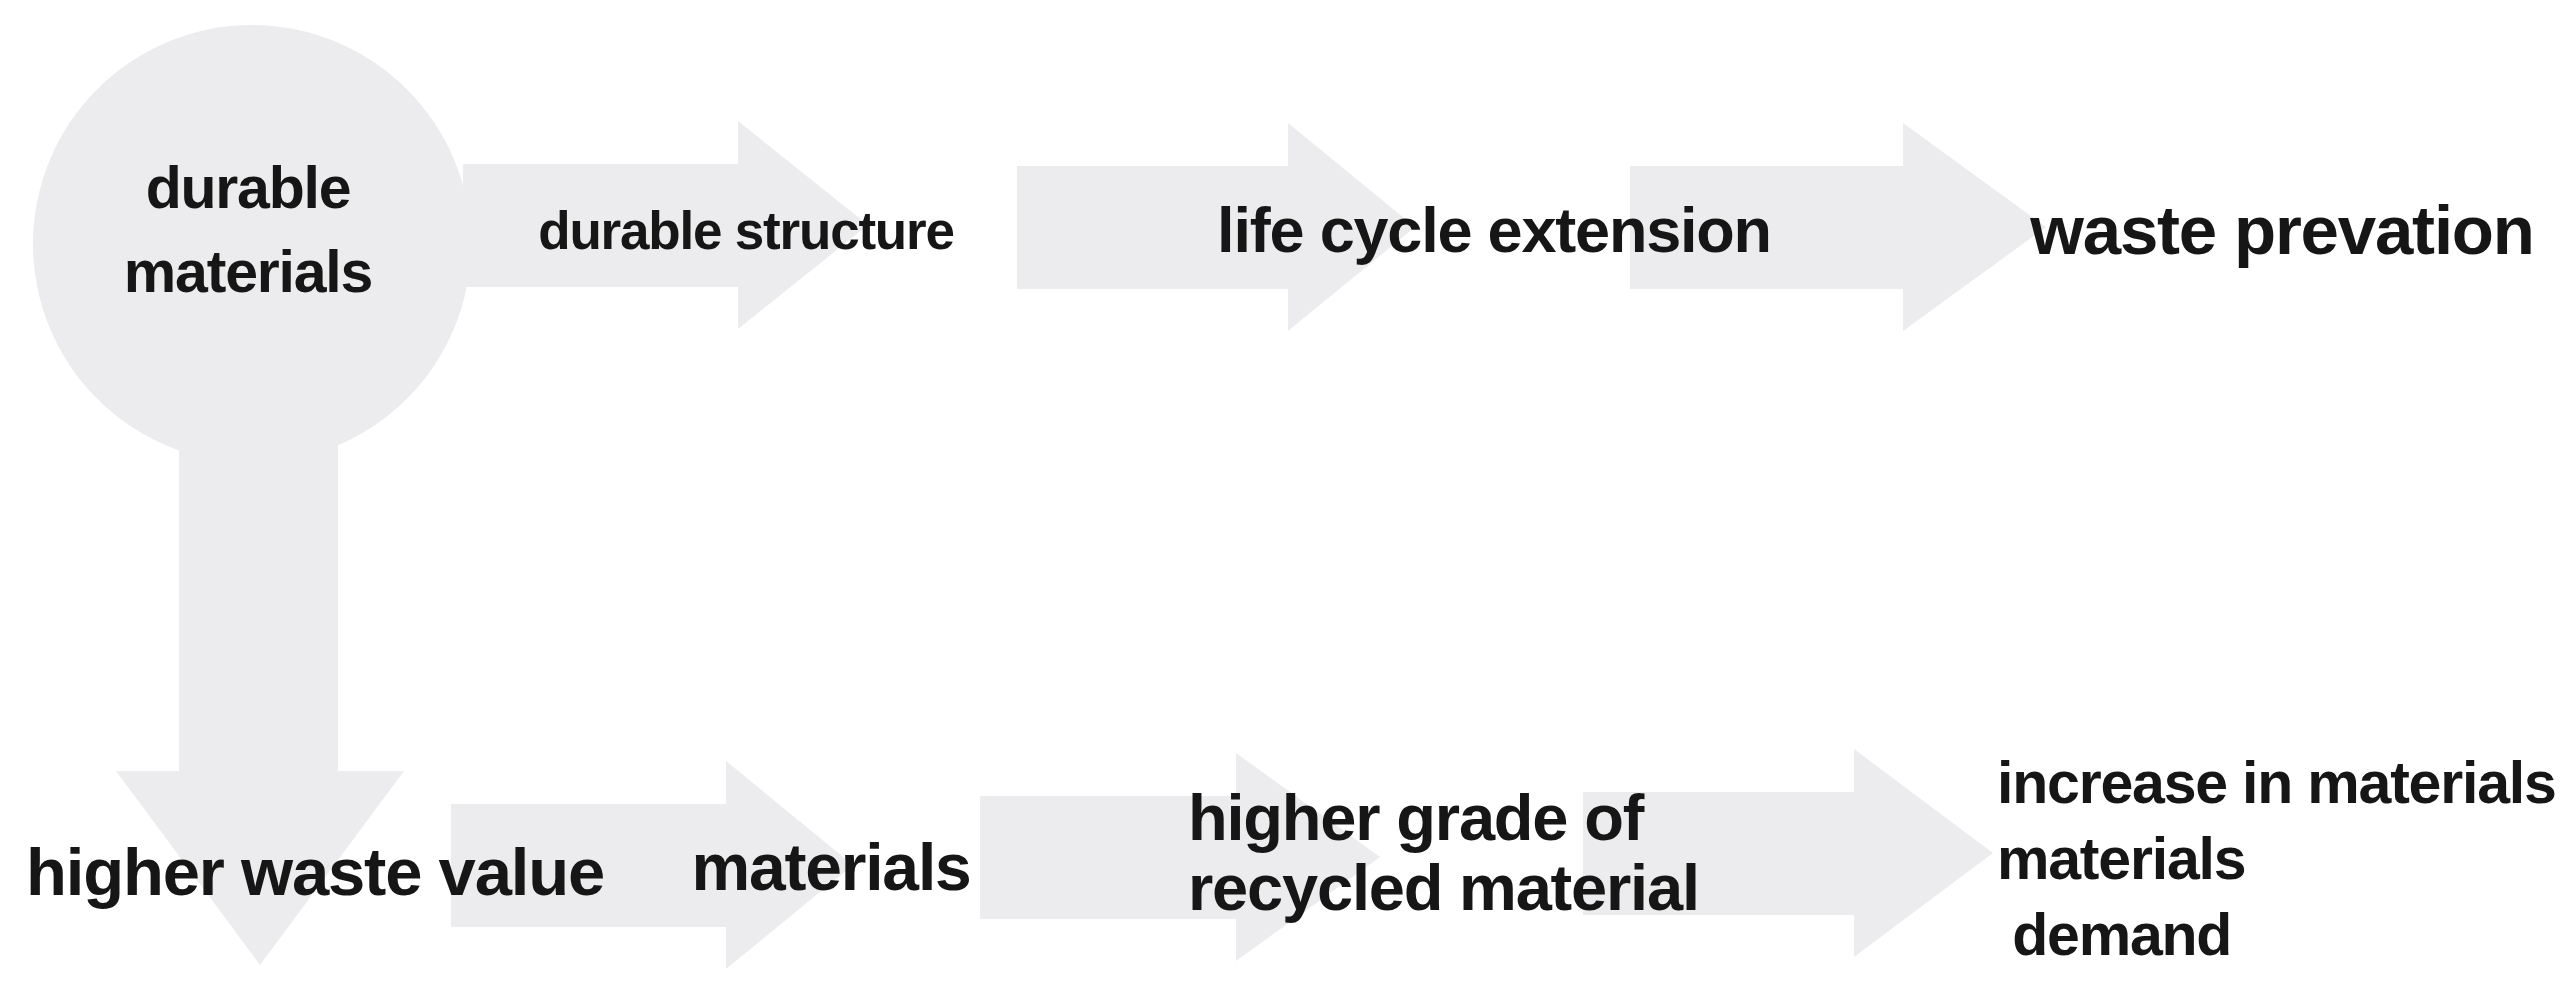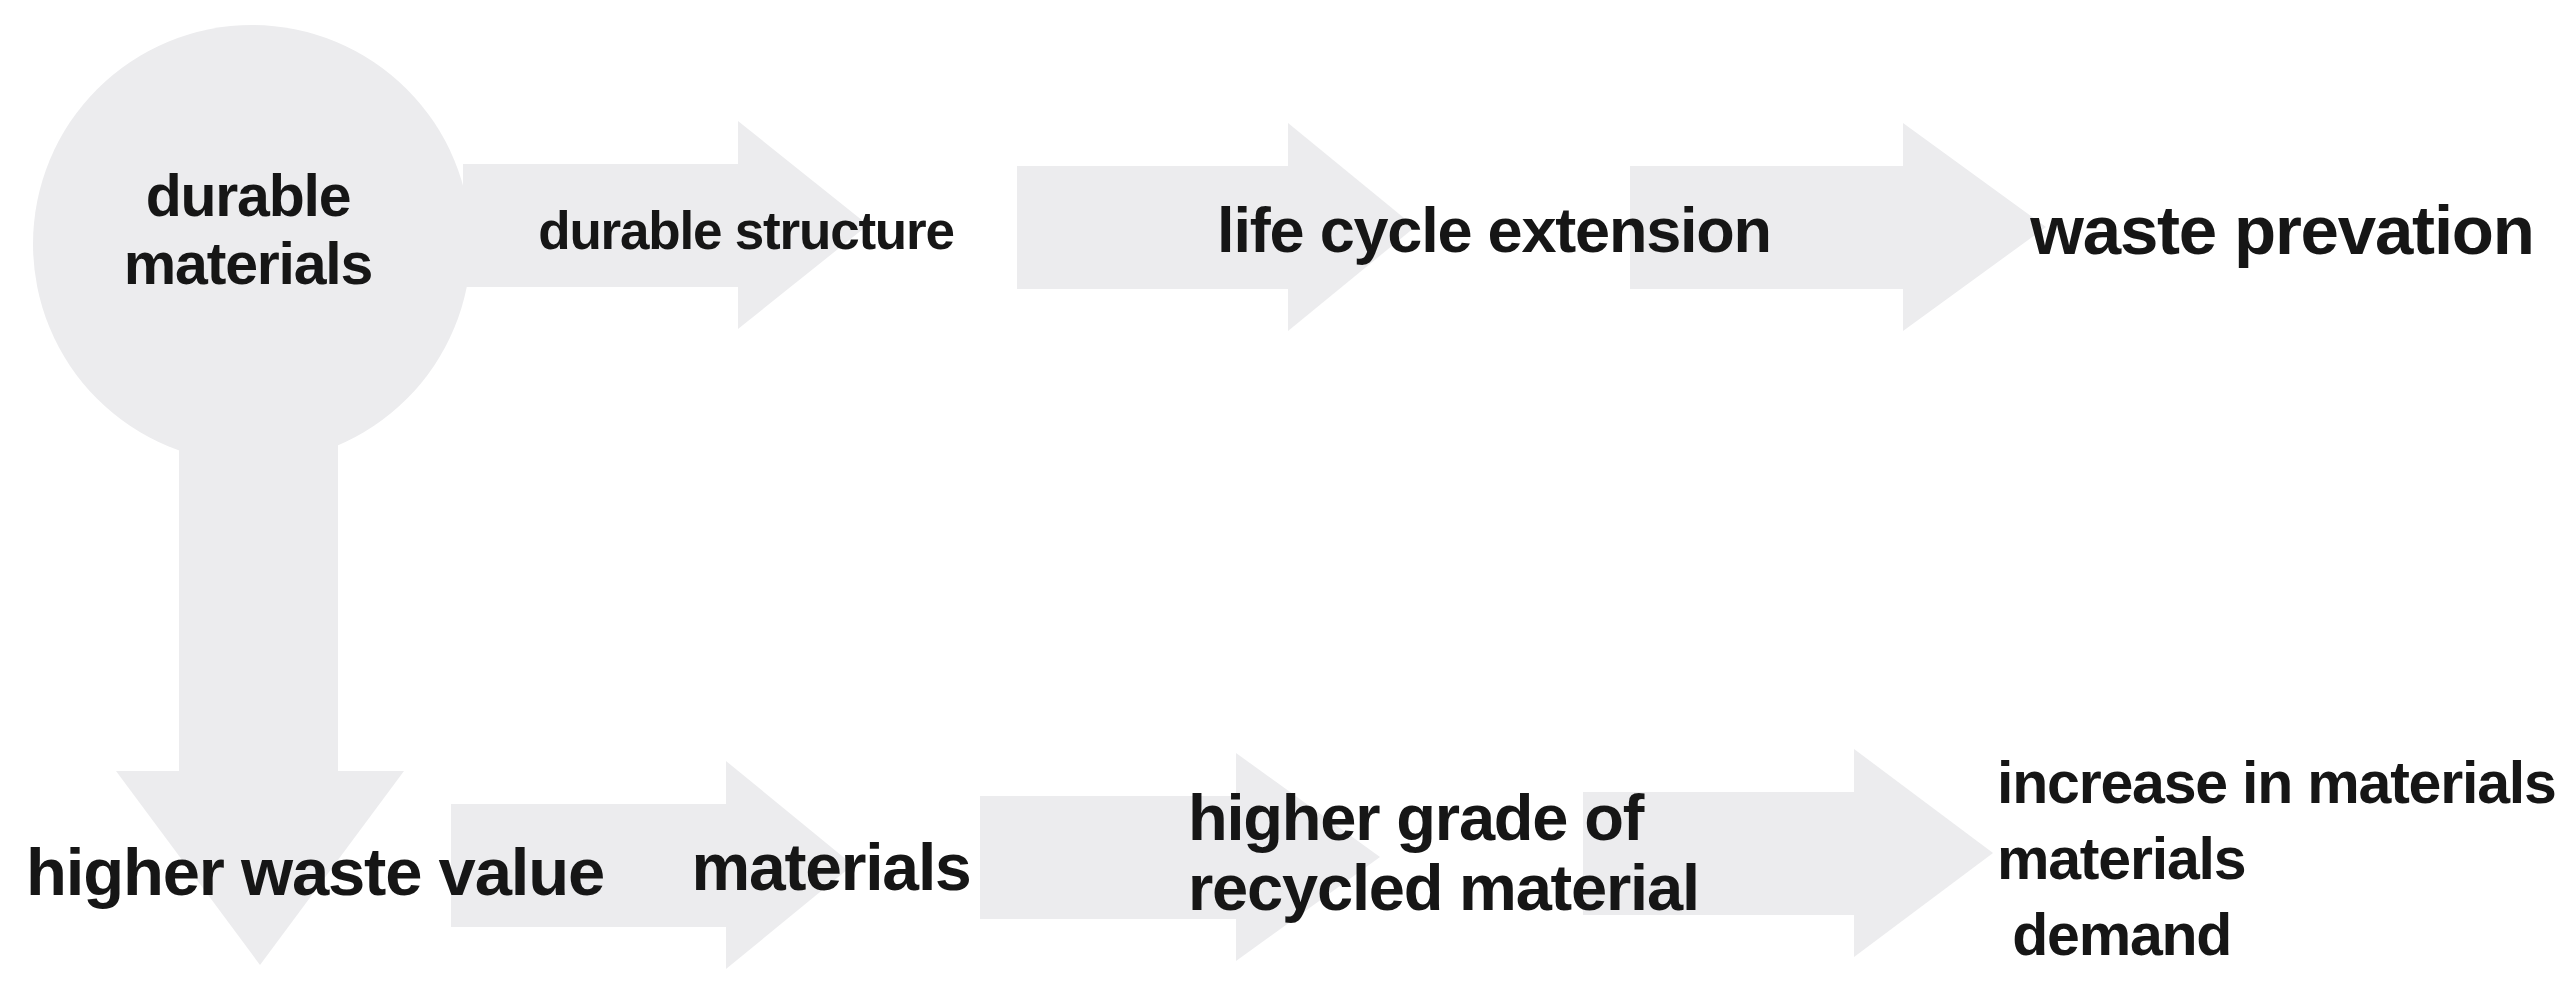--- a/index.html
+++ b/index.html
@@ -49,21 +49,21 @@
   
   .label{
     position:absolute;
     color:var(--text);
     font-weight:700;
     white-space:pre;
     letter-spacing:-1.2px;
     transform:translate(-50%,-50%);
   }
   .label.left-align{transform:translateY(-50%);}
-  .t-durable-materials{left:248px;top:230px;font-size:59px;line-height:68px;text-align:center;}
+  .t-durable-materials{left:248px;top:230px;font-size:59px;line-height:84px;text-align:center;}
   .t-durable-structure{left:746px;top:230px;font-size:53px;}
   .t-life-cycle{left:1494px;top:230px;font-size:63px;}
   .t-waste-prevation{left:2282px;top:230px;font-size:69px;}
   .t-higher-waste-value{left:315px;top:871px;font-size:67px;}
   .t-recycling{left:831px;top:867px;font-size:66px;}
   .t-higher-grade{left:1188px;top:853px;font-size:65px;line-height:70px;text-align:left;}
   .t-increase-demand{left:1997px;top:859px;font-size:59px;line-height:76px;text-align:left;}
 </style>
 </head>
 <body>

